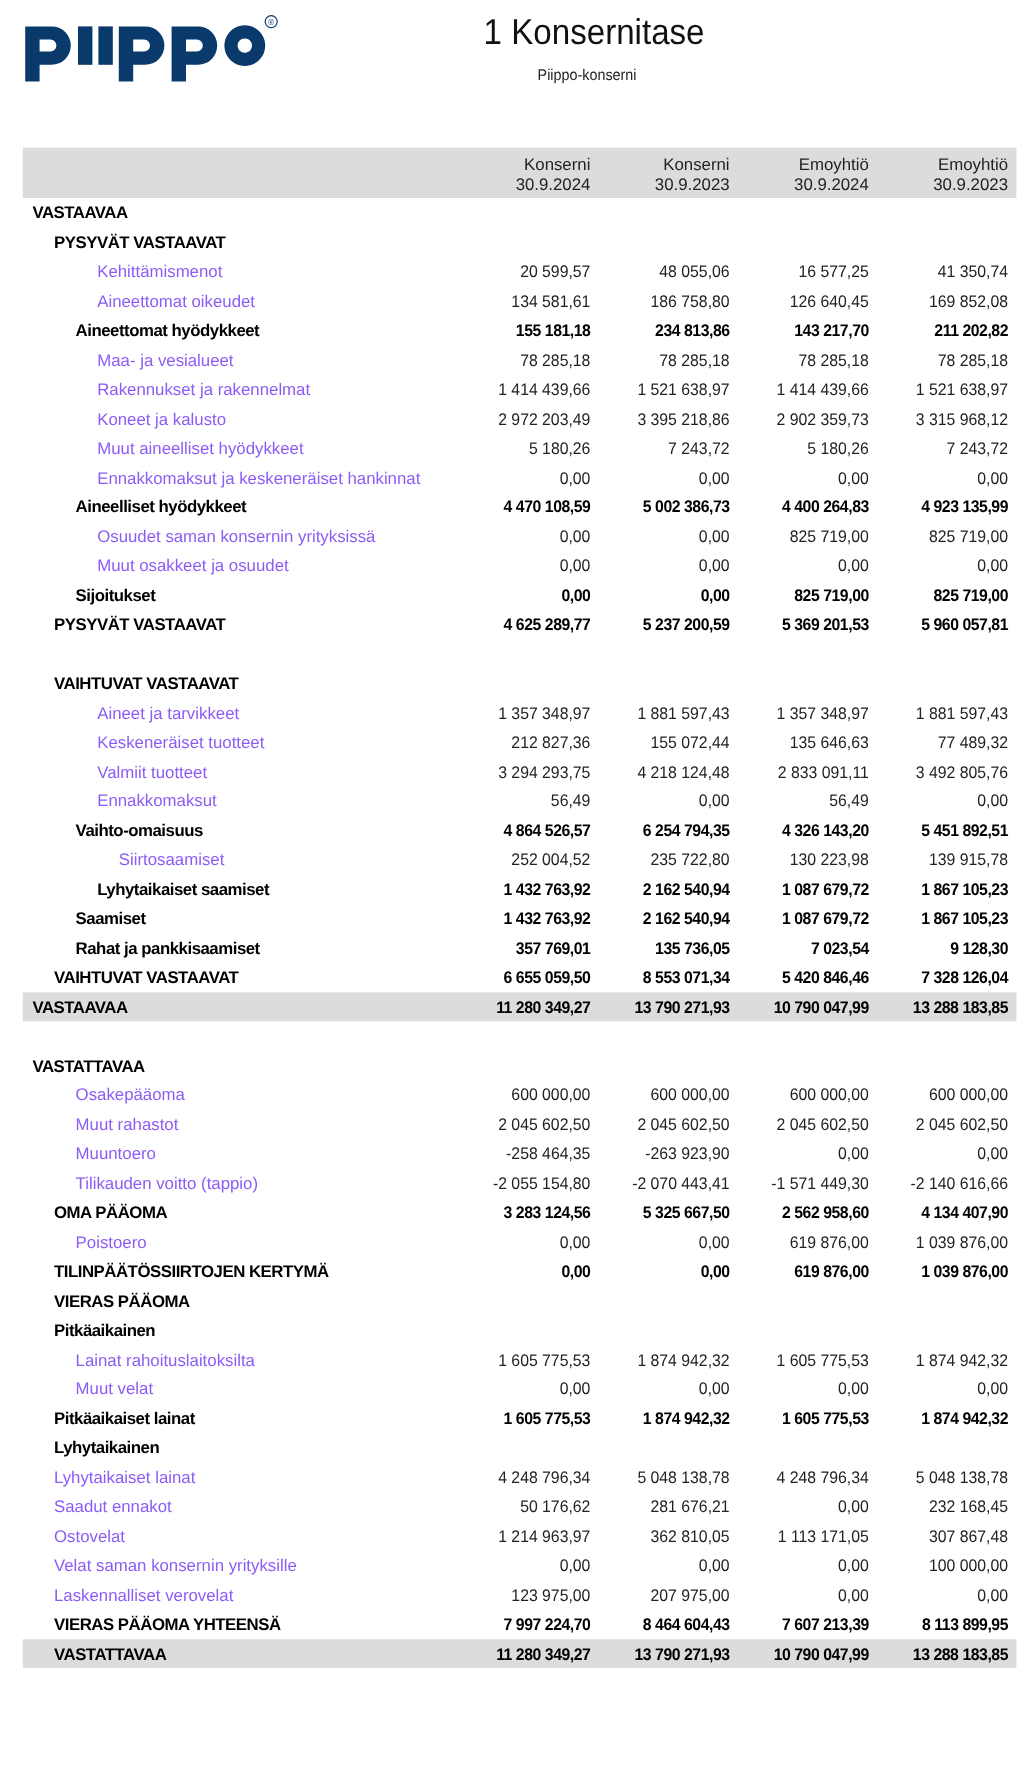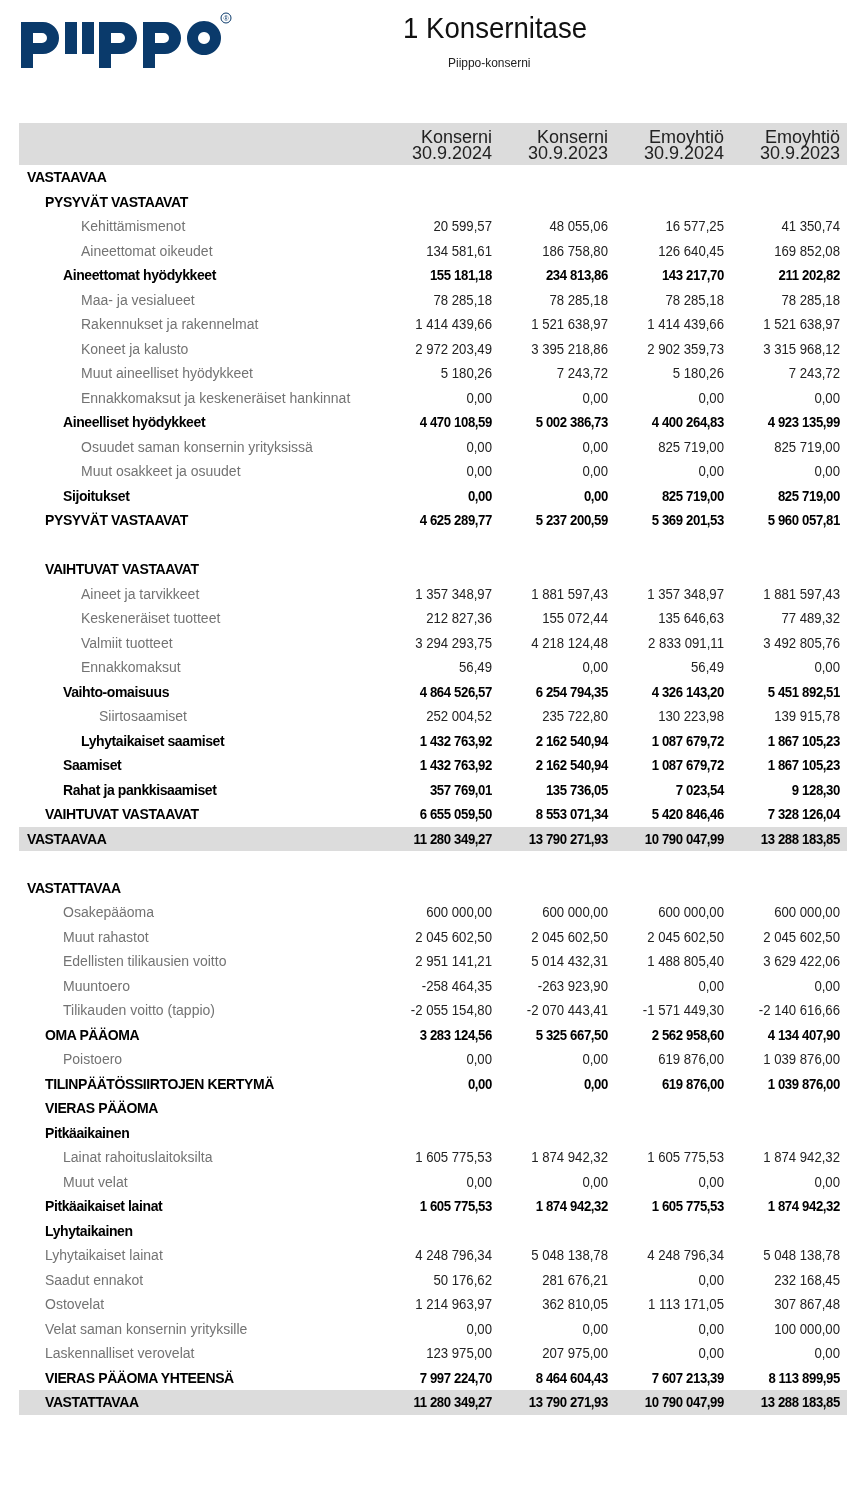--- a/index.html
+++ b/index.html
@@ -51,36 +51,36 @@
     .thead {
       background: #dcdcdc;
       height: 42px;
       position: relative;
     }
     .thead .hcell {
       position: absolute;
       top: 6px;
       width: 110px;
       text-align: right;
-      font-size: 18px;
+      font-size: 14px;
       line-height: 16px;
       color: #222;
     }
     .hcell span { display: block; }
     .row {
       position: relative;
       height: 24.5px;
       font-size: 14px;
       line-height: 24.5px;
     }
     .row .label {
       position: absolute;
       top: 0;
       white-space: nowrap;
-      color: #737373;
+      color: #8b5cf6;
     }
     .row .val {
       position: absolute;
       top: 0;
       width: 120px;
       text-align: right;
       white-space: nowrap;
       color: #222;
       transform: scaleX(0.94);
       transform-origin: right center;
@@ -345,27 +345,20 @@
         <span class="val c4">600 000,00</span>
       </div>
       <div class="row">
         <span class="label l2">Muut rahastot</span>
         <span class="val c1">2 045 602,50</span>
         <span class="val c2">2 045 602,50</span>
         <span class="val c3">2 045 602,50</span>
         <span class="val c4">2 045 602,50</span>
       </div>
       <div class="row">
-        <span class="label l2">Edellisten tilikausien voitto</span>
-        <span class="val c1">2 951 141,21</span>
-        <span class="val c2">5 014 432,31</span>
-        <span class="val c3">1 488 805,40</span>
-        <span class="val c4">3 629 422,06</span>
-      </div>
-      <div class="row">
         <span class="label l2">Muuntoero</span>
         <span class="val c1">-258 464,35</span>
         <span class="val c2">-263 923,90</span>
         <span class="val c3">0,00</span>
         <span class="val c4">0,00</span>
       </div>
       <div class="row">
         <span class="label l2">Tilikauden voitto (tappio)</span>
         <span class="val c1">-2 055 154,80</span>
         <span class="val c2">-2 070 443,41</span>

